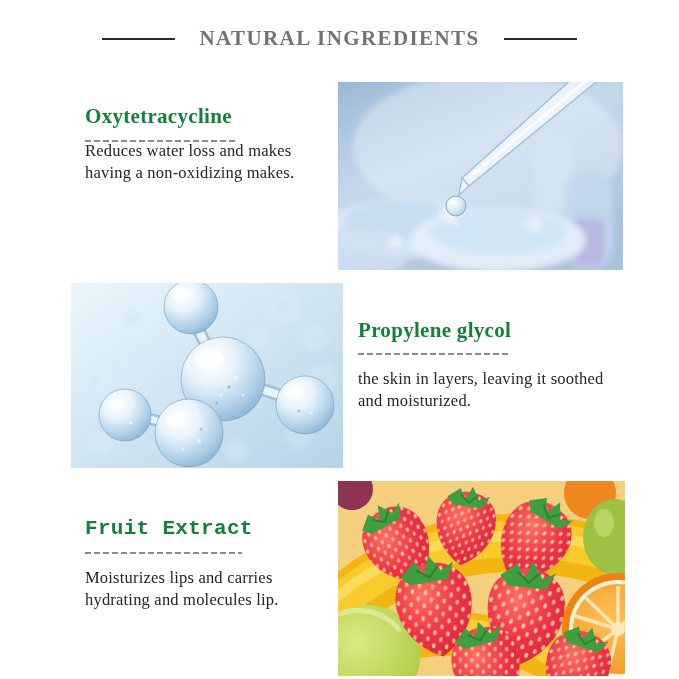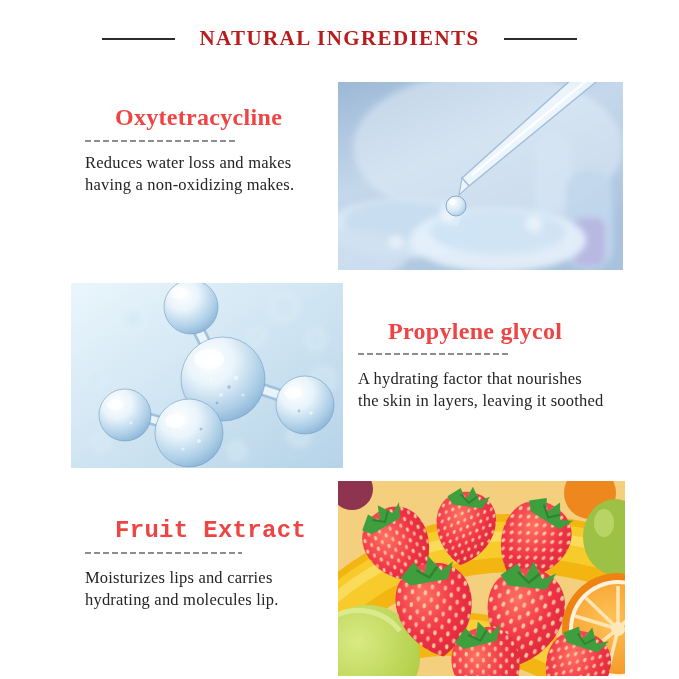--- a/index.html
+++ b/index.html
@@ -1,33 +1,33 @@
 <!DOCTYPE html>
 <html><head>
 <meta charset="utf-8">
 <style>
   html,body{margin:0;padding:0;background:#ffffff;}
   body{width:679px;height:679px;font-family:"Liberation Serif","DejaVu Serif",serif;}
   .canvas{position:relative;width:679px;height:679px;background:#ffffff;overflow:hidden;}
 
   .title-row{position:absolute;top:26px;left:0;width:679px;display:flex;align-items:center;justify-content:center;gap:24px;}
   .title-rule{width:73px;height:0;border-top:2px solid #2b2b2b;}
-  .page-title{font-size:21px;font-weight:bold;letter-spacing:1.4px;color:#b91c1c;white-space:nowrap;}
-
-  .heading{position:absolute;font-size:24px;font-weight:600;letter-spacing:.3px;color:#ef4444;white-space:nowrap;margin-left:30px;}
+  .page-title{font-size:21px;font-weight:bold;letter-spacing:1.4px;color:#737373;white-space:nowrap;}
+
+  .heading{position:absolute;font-size:21px;font-weight:600;letter-spacing:.3px;color:#15803d;white-space:nowrap;}
   .dash-rule{position:absolute;height:2px;background-image:repeating-linear-gradient(to right,#8d8d8d 0 6px,transparent 6px 9px);}
   .para{position:absolute;font-size:16.5px;line-height:22px;color:#242424;letter-spacing:.2px;}
   .para .line{white-space:nowrap;}
 
   .photo{position:absolute;}
   .photo svg{display:block;width:100%;height:100%;}
 
   #h1{left:85px;top:104px;}
   #d1{left:85px;top:140px;width:152px;}
-  #p1{left:85px;top:152px;}
+  #p1{left:85px;top:140px;}
   #img1{left:338px;top:82px;width:285px;height:188px;}
 
   #img2{left:71px;top:283px;width:272px;height:185px;}
   #h2{left:358px;top:318px;}
   #d2{left:358px;top:353px;width:150px;}
   #p2{left:358px;top:368px;}
 
   #h3{left:85px;top:517px;font-family:Liberation Mono, monospace;}
   #d3{left:85px;top:552px;width:157px;}
   #p3{left:85px;top:567px;}
@@ -157,22 +157,22 @@
         <circle cx="158" cy="104" r="1.8"></circle>
           <circle cx="146" cy="120" r="1.4"></circle>
         <circle cx="130" cy="146" r="1.5"></circle>
           <circle cx="228" cy="128" r="1.4"></circle>
       </g>
     </svg>
   </div>
   <div id="h2" class="heading">Propylene glycol</div>
   <div id="d2" class="dash-rule"></div>
   <div id="p2" class="para">
-    <div class="line">A hydrating factor that nourishes</div>
     <div class="line">the skin in layers, leaving it soothed</div>
+    <div class="line">and moisturized.</div>
   </div>
 
   <div id="h3" class="heading">Fruit Extract</div>
   <div id="d3" class="dash-rule"></div>
   <div id="p3" class="para">
     <div class="line">Moisturizes lips and carries</div>
     <div class="line">hydrating and molecules lip.</div>
   </div>
   <div id="img3" class="photo">
     <svg viewBox="0 0 287 195" preserveAspectRatio="none">

